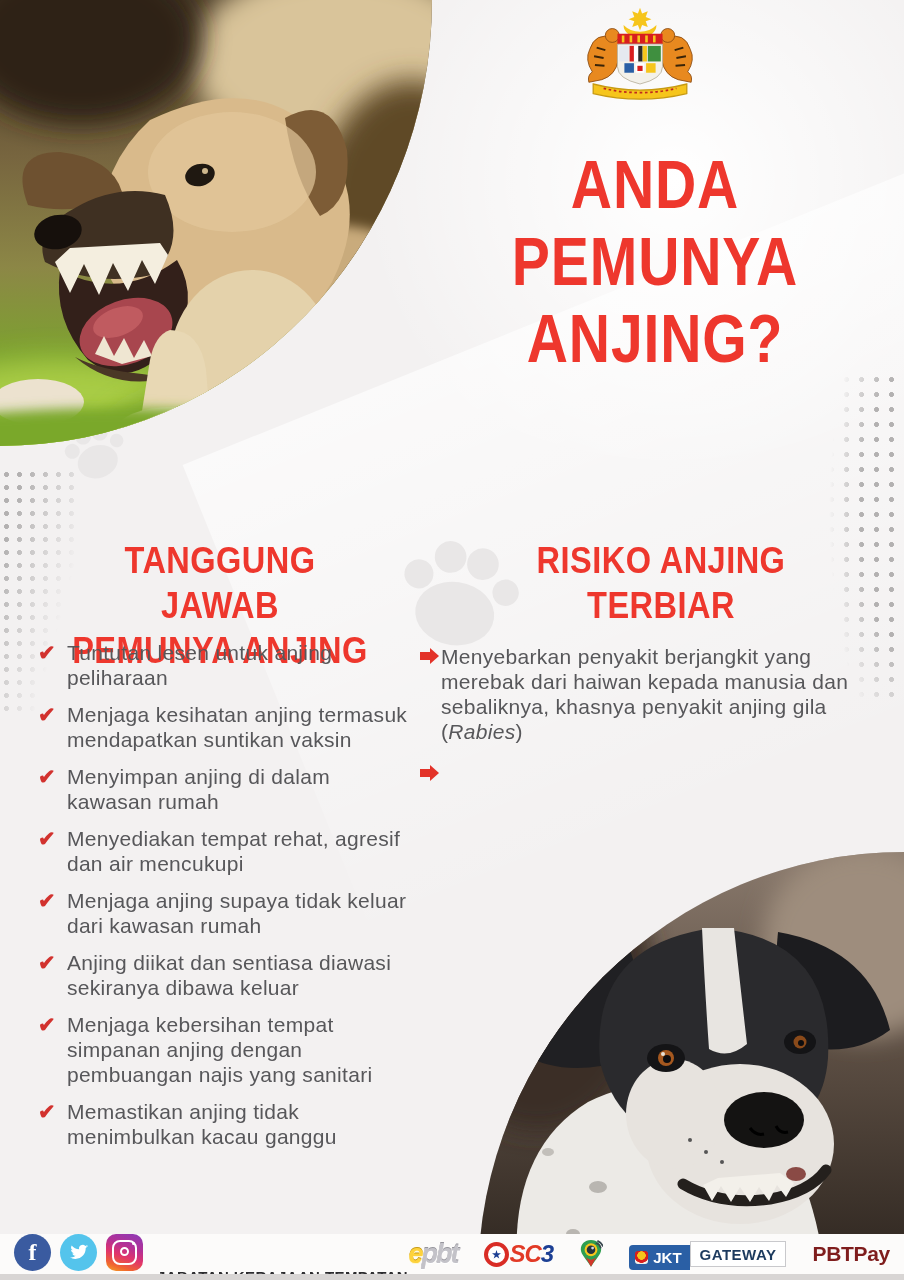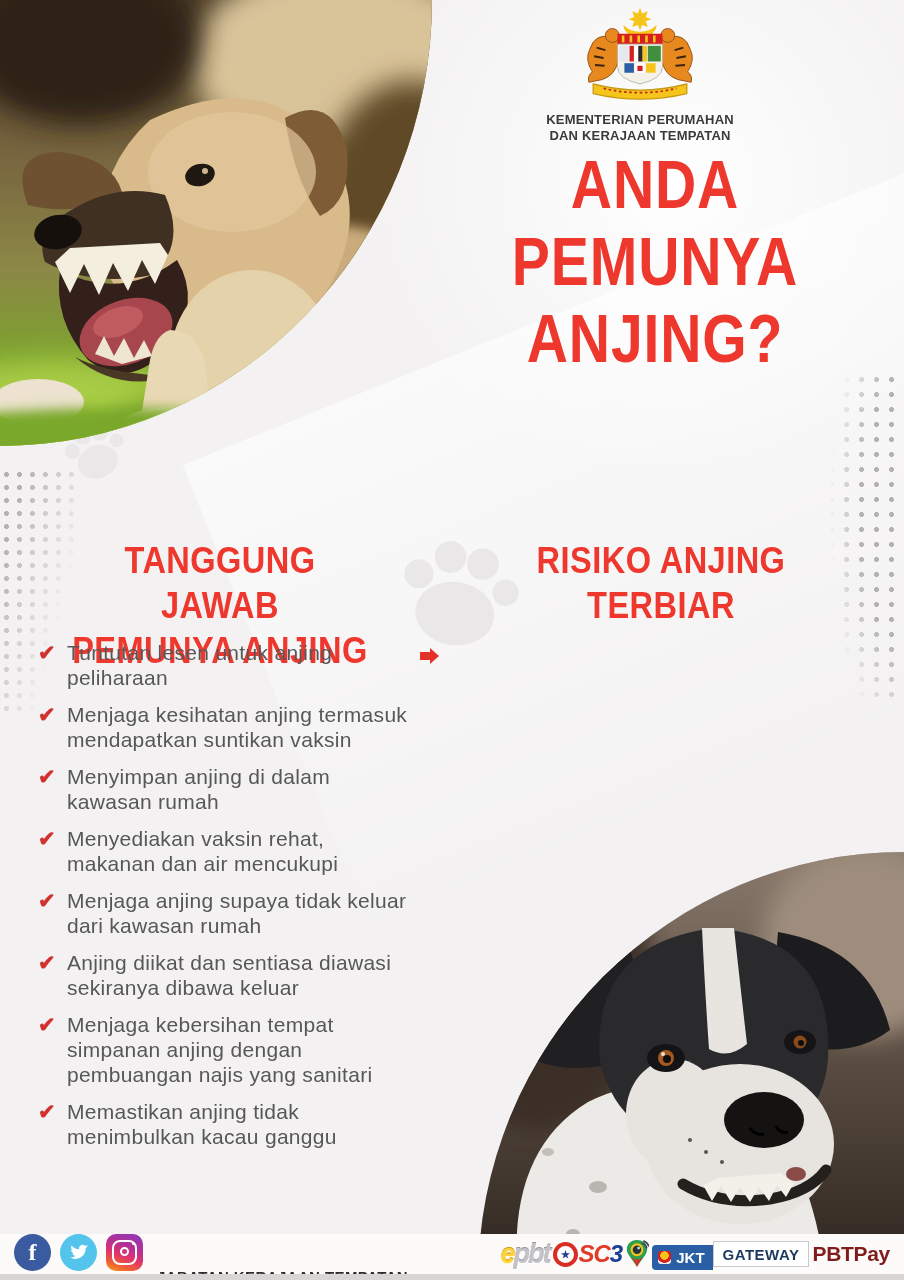--- a/index.html
+++ b/index.html
@@ -72,21 +72,21 @@
   .soc{width:37px;height:37px;border-radius:50%;display:flex;align-items:center;justify-content:center;margin-top:-4px;}
   .fb{background:#3a5ba0;color:#fff;font-weight:bold;font-size:24px;font-family:"Liberation Serif",serif;}
   .tw{background:#54c4ec;}
   .tw svg{width:22px;height:22px;}
   .ig{border-radius:10px;background:linear-gradient(200deg,#8a3ab9 0%,#b43095 35%,#e0346c 58%,#f06430 82%,#f5a623 100%);position:relative;}
   .ig::before{content:"";position:absolute;inset:6px;border:2.5px solid #fff;border-radius:8px;}
   .ig::after{content:"";position:absolute;left:13.5px;top:13.5px;width:5px;height:5px;border:2.5px solid #fff;border-radius:50%;}
   .ig-dot{position:absolute;right:8px;top:8px;width:3px;height:3px;background:#fff;border-radius:50%;}
   .dept{font-size:15px;font-weight:bold;color:#2c2c2f;letter-spacing:.4px;margin-left:5px;margin-top:44px;}
 
-  .footer-right{display:flex;align-items:center;gap:3px;}
+  .footer-right{display:flex;align-items:center;gap:26px;}
   .epbt{font-style:italic;font-weight:bold;font-size:27px;letter-spacing:-2px;color:#c3c2c8;
         text-shadow:0 1px 0 #ffffff,0 -1px 0 #96959c;}
   .epbt .e{color:#fdd23c;text-shadow:0 1px 0 #fff7d0,0 -1px 0 #c79a12;font-style:italic;}
   .osc{display:flex;align-items:center;font-style:italic;font-weight:bold;font-size:24px;letter-spacing:-1px;}
   .osc-o{width:17px;height:17px;border:4px solid #d92c25;border-radius:50%;display:flex;align-items:center;
          justify-content:center;color:#1c3f94;font-size:10px;font-style:normal;margin-right:1px;background:#fff;}
   .osc-sc{color:#e23a26;}
   .osc-3{color:#1c3f94;}
   .pin{width:24px;height:30px;}
   .pin svg{display:block;width:100%;height:100%;}
@@ -203,24 +203,20 @@
           <rect x="73" y="46" width="5" height="18" fill="#f6c51c"></rect>
         <rect x="79" y="46" width="15" height="18" fill="#3f8f3f"></rect>
         <rect x="52" y="66" width="11" height="11" fill="#2a5fa5"></rect>
         <rect x="65" y="66" width="10" height="11" fill="#fff"></rect>
           <path d="M67 69 h6 v6 h-6 z" fill="#d81e1e"></path>
         <rect x="77" y="66" width="11" height="11" fill="#f6c51c"></rect>
         <path d="M16 90 Q70 104 124 90 L124 101 Q70 114 16 101 Z" fill="#f6c51c" stroke="#c79a12" stroke-width="1.5"></path>
         <path d="M28 95 q20 5 42 5 q22 0 42 -5" stroke="#c0271d" stroke-width="2" fill="none" stroke-dasharray="3 3"></path>
       </svg>
     </div>
-    <div class="ministry-name">
-      <div>KEMENTERIAN PERUMAHAN</div>
-      <div>DAN KERAJAAN TEMPATAN</div>
-    </div>
   </div>
 
   <div class="main-title">
     <div>ANDA PEMUNYA</div>
     <div>ANJING?</div>
   </div>
 
 
 
   <div class="col-header col-header-left">
@@ -240,41 +236,45 @@
     <div class="item">
         <span class="check">✔</span>
         <span>Menjaga kesihatan anjing termasuk mendapatkan suntikan vaksin</span>
       </div>
     <div class="item">
         <span class="check">✔</span>
         <span>Menyimpan anjing di dalam kawasan rumah</span>
       </div>
     <div class="item">
         <span class="check">✔</span>
-        <span>Menyediakan vaksin rehat, makanan dan air mencukupi</span>
+        <span>Menyediakan tempat rehat, agresif dan air mencukupi</span>
       </div>
     <div class="item">
         <span class="check">✔</span>
         <span>Menjaga anjing supaya tidak keluar dari kawasan rumah</span>
       </div>
     <div class="item">
         <span class="check">✔</span>
         <span>Anjing diikat dan sentiasa diawasi sekiranya dibawa keluar</span>
       </div>
     <div class="item">
         <span class="check">✔</span>
         <span>Menjaga kebersihan tempat simpanan  anjing dengan pembuangan najis yang sanitari</span>
       </div>
     <div class="item">
         <span class="check">✔</span>
         <span>Memastikan anjing tidak menimbulkan kacau ganggu</span>
       </div>
   </div>
 
   <div class="arrow-list">
+    <div class="item">
+        <span class="arrow-ic"></span>
+        <span><span>Menyebarkan penyakit berjangkit yang merebak dari haiwan kepada manusia dan sebaliknya, khasnya penyakit anjing gila (</span><i>Rabies</i><span>)</span></span>
+      </div>
     <div class="item w-tiny">
         <span class="arrow-ic"></span>
       </div>
   </div>
 
   <div class="photo-bottom">
     <svg viewBox="0 0 426 428" preserveAspectRatio="none">
       <defs>
         <linearGradient id="bgBot" x1="0" y1="0" x2="0" y2="1">
           <stop offset="0" stop-color="#8a7a6d"></stop>

